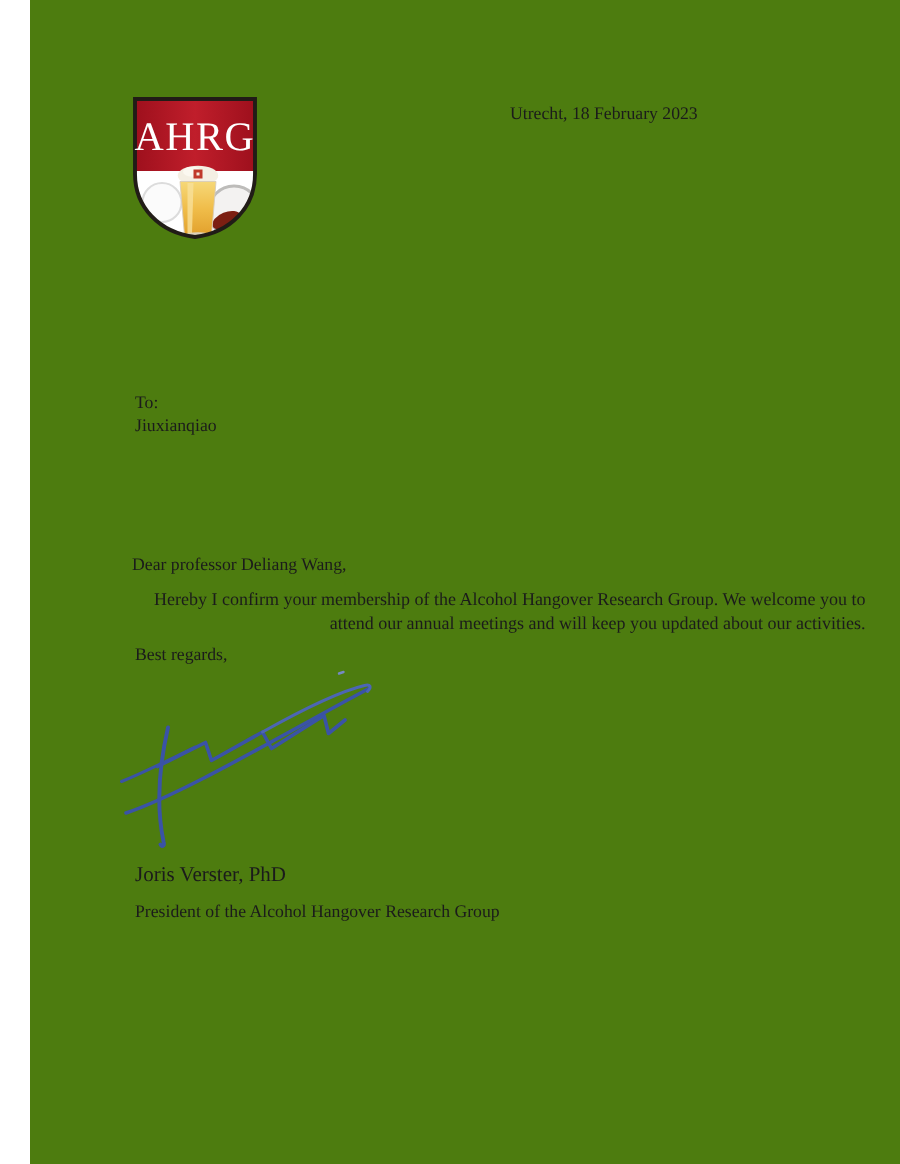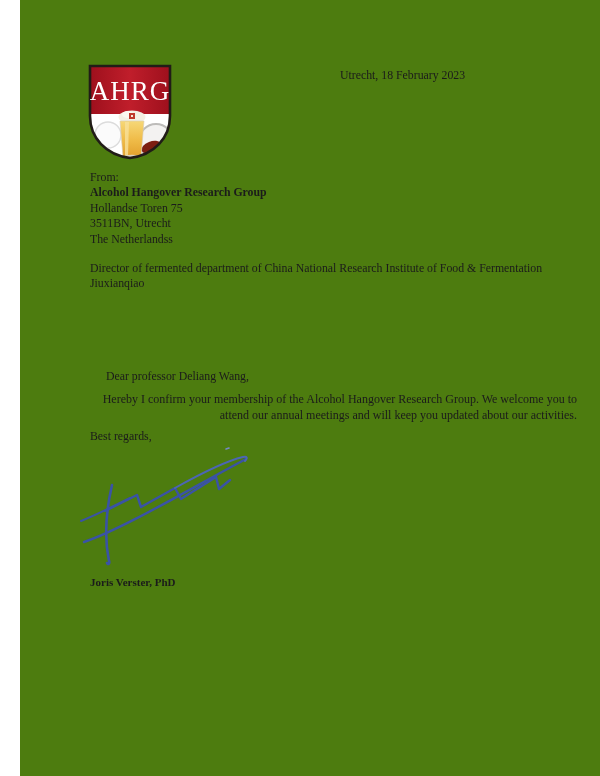--- a/index.html
+++ b/index.html
@@ -21,39 +21,38 @@
     width:84px;height:96px;
   }
   .block{
     position:absolute;left:70px;
     font-size:11.8px;line-height:15.4px;
   }
   .from-block{top:170px;width:300px;}
   .to-block{top:261px;width:505px;}
   .bold{font-weight:bold;}
   .salutation{
-    position:absolute;left:86px;top:369px;
+    position:absolute;left:68px;top:369px;
     font-size:11.8px;
   }
   .paragraph{
     position:absolute;left:70px;top:391px;width:487px;
     font-size:12px;line-height:16px;text-align:right;
   }
   .closing{
     position:absolute;left:70px;top:429px;
     font-size:11.8px;
   }
   .signature{
     position:absolute;left:58px;top:445px;
     width:176px;height:126px;
   }
   .signer-name{
     position:absolute;left:70px;top:576px;
-    font-size:11px;
-    font-weight:bold;
+    font-size:14px;
   }
   .signer-title{
     position:absolute;left:70px;top:600px;
     font-size:11.8px;
   }
   .logo-acronym{
     font-family:"Liberation Serif", serif;
     font-weight:normal;
     letter-spacing:1px;
   }
@@ -104,30 +103,23 @@
       <polygon points="32,57 56,57 53,93 35,93" fill="url(#beerGrad)" stroke="#d8cdb9" stroke-width="0.6"></polygon>
       <polygon points="37,58 41,58 40,92 37,92" fill="#f8e09a" opacity="0.8"></polygon>
       <ellipse cx="44" cy="93" rx="9.5" ry="2.2" fill="#ddd2bd"></ellipse>
     </g>
 
     <path d="M2,2 H82 V52 C82,74 66,91 42,94 C18,91 2,74 2,52 Z" fill="none" stroke="#211c17" stroke-width="2.6"></path>
 
     <text class="logo-acronym" x="42" y="36" text-anchor="middle" font-size="27" fill="#ffffff">AHRG</text>
   </svg>
 
-  <div class="block from-block">
-    <div>From:</div>
-    <div class="bold">Alcohol Hangover Research Group</div>
-    <div>Hollandse Toren 75</div>
-    <div>3511BN, Utrecht</div>
-    <div>The Netherlandss</div>
-  </div>
 
   <div class="block to-block">
-    <div>Director of fermented department of China National Research Institute of Food &amp; Fermentation</div>
+    <div>To:</div>
     <div>Jiuxianqiao</div>
   </div>
 
   <div class="salutation">Dear professor Deliang Wang,</div>
   <div class="paragraph">Hereby I confirm your membership of the Alcohol Hangover Research Group. We welcome you to attend our annual meetings and will keep you updated about our activities.</div>
   <div class="closing">Best regards,</div>
 
   <svg class="signature" viewBox="0 0 176 126" xmlns="http://www.w3.org/2000/svg">
     <g fill="none" stroke="#3a53a6" stroke-linecap="round" stroke-linejoin="round">
 
@@ -139,14 +131,15 @@
 
       <path d="M97,43 C122,29 148,16 165,12 C169,11 170,13 167,16" stroke-width="2" stroke="#4c66b4"></path>
 
       <path d="M34,40 C28,66 26,92 31,116 C32,119 30,120 29,118" stroke-width="2.6"></path>
 
       <path d="M148,4 l3,-1" stroke-width="1.6" stroke="#7589c4"></path>
     </g>
   </svg>
 
   <div class="signer-name">Joris Verster, PhD</div>
+  <div class="signer-title">President of the Alcohol Hangover Research Group</div>
 
 </div>
 
 </body></html>

